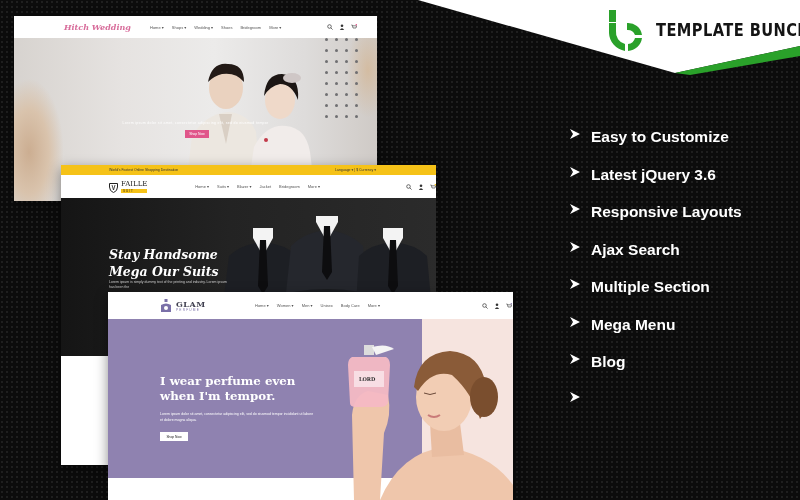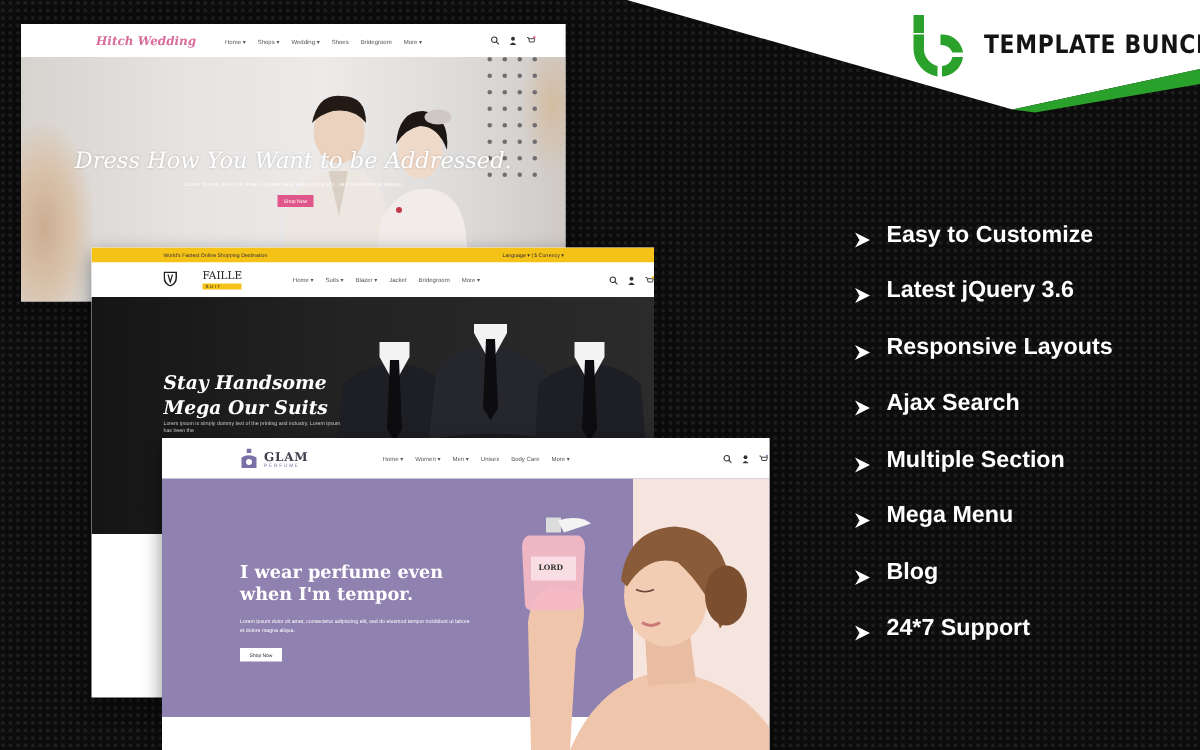--- a/index.html
+++ b/index.html
@@ -12,21 +12,21 @@
     font-family: "Liberation Sans", sans-serif;
   }
   
   .brand-banner { position: absolute; left: 0; top: 0; width: 800px; height: 80px; pointer-events: none; }
   .brand { position: absolute; left: 606px; top: 7px; display: flex; align-items: center; gap: 10px; }
   .brand-mark { width: 40px; height: 46px; }
   .brand-name { font-family: "DejaVu Sans", sans-serif; font-weight: bold; font-size: 17px; letter-spacing: 0.5px; color: #141414; transform: scaleX(0.86); transform-origin: left center; white-space: nowrap; }
 
   
   .features { position: absolute; left: 569px; top: 128px; list-style: none; }
-  .features li { display: flex; align-items: flex-end; height: 37.5px; color: #fff; font-weight: bold; font-size: 15.5px; font-family: "Liberation Sans", sans-serif; }
+  .features li { display: flex; align-items: flex-start; height: 37.5px; color: #fff; font-weight: bold; font-size: 15.5px; font-family: "Liberation Sans", sans-serif; }
   .features .arrow { width: 12px; height: 12px; margin-right: 10px; }
 
   
   .card { position: absolute; background: #fff; overflow: hidden; box-shadow: 0 4px 12px rgba(0,0,0,.45); }
   .nav-menu { display: flex; gap: 8px; font-size: 4px; color: #555; }
   .nav-menu span { white-space: nowrap; }
   .nav-icons { display: flex; gap: 6px; align-items: center; }
   .nav-icons svg { width: 6px; height: 6px; }
 
   
@@ -45,21 +45,21 @@
   .wed-dots i { width: 3px; height: 3px; background: #6f6f72; border-radius: 50%; display: block; }
   .couple { position: absolute; left: 160px; top: 14px; width: 150px; height: 149px; }
   .wed-title { position: absolute; left: 0; width: 100%; top: 60px; text-align: center; color: #fff; font-family: "DejaVu Serif", serif; font-style: italic; font-size: 15px; text-shadow: 0 0 2px rgba(0,0,0,.2); }
   .wed-sub { position: absolute; left: 0; width: 100%; top: 83px; text-align: center; color: #fff; font-size: 3.5px; letter-spacing: .3px; }
   .wed-btn { position: absolute; left: 171px; top: 92px; width: 24px; height: 8px; background: #e0568a; color: #fff; font-size: 3.4px; display: flex; align-items: center; justify-content: center; border: none; }
 
   
   .suit { left: 61px; top: 165px; width: 375px; height: 300px; }
   .suit-topbar { height: 10px; background: #f5c218; display: flex; align-items: center; justify-content: space-between; padding: 0 60px 0 48px; font-size: 3.5px; color: #333; }
   .suit-header { height: 23px; display: flex; align-items: center; padding-left: 48px; background: #fff; }
-  .suit-logo { display: flex; align-items: flex-start; gap: 17px; width: 90px; }
+  .suit-logo { display: flex; align-items: flex-end; gap: 3px; width: 90px; }
   .suit-logo .ttl { font-family: "DejaVu Serif", serif; font-size: 7px; line-height: 7px; color: #222; }
   .suit-logo .tag { background: #f5c218; font-size: 3px; color: #222; padding: 0 2px; letter-spacing: 1px; margin-top: 1px; }
   .suit-header .nav-icons { margin-left: 86px; }
   .suit-hero { position: absolute; left: 0; top: 33px; width: 375px; height: 158px; background: linear-gradient(90deg, #151515 0%, #232323 45%, #2b2b2b 100%); }
   .suit-title { position: absolute; left: 48px; top: 48px; color: #fff; font-family: "DejaVu Serif", serif; font-style: italic; font-weight: bold; font-size: 12.5px; line-height: 17px; }
   .suit-sub { position: absolute; left: 48px; top: 82px; color: #ccc; font-size: 3.5px; line-height: 5px; width: 120px; }
   .suits-img { position: absolute; left: 160px; top: 18px; width: 215px; height: 105px; }
 
   
   .perf { left: 108px; top: 292px; width: 405px; height: 208px; }
@@ -133,21 +133,20 @@
   <li>
       <svg class="arrow" viewBox="0 0 12 12">
         <path d="M1 1 L11 6 L1 11 L4 6 Z" fill="#fff"></path>
       </svg>
       <span>Blog</span>
     </li>
   <li>
       <svg class="arrow" viewBox="0 0 12 12">
         <path d="M1 1 L11 6 L1 11 L4 6 Z" fill="#fff"></path>
       </svg>
-      <span>24*7 Support</span>
     </li>
 </ul>
 
 <div class="card wed">
   <div class="wed-header">
     <span class="wed-logo">Hitch Wedding</span>
     <nav class="nav-menu">
       <span>Home ▾</span>
       <span>Shops ▾</span>
       <span>Wedding ▾</span>
@@ -213,21 +212,20 @@
       <path d="M45 62 L52 92 L58 62 Z" fill="#d9cfc4"></path>
       <ellipse cx="52" cy="36" rx="17" ry="21" fill="#ead2bf"></ellipse>
       <path d="M34 30 Q38 10 54 12 Q70 12 70 30 Q62 20 48 22 Q40 24 34 30 Z" fill="#231a16"></path>
 
       <path d="M72 149 L80 95 Q92 72 112 74 Q132 76 136 100 L142 149 Z" fill="#f1ecea"></path>
       <ellipse cx="106" cy="48" rx="15" ry="19" fill="#efd9c9"></ellipse>
       <path d="M90 44 Q92 22 108 22 Q126 24 124 48 Q118 32 106 32 Q96 34 90 44 Z" fill="#1c1614"></path>
       <ellipse cx="118" cy="26" rx="9" ry="5" fill="#cfc7c6"></ellipse>
       <circle cx="92" cy="88" r="2" fill="#c23a4a"></circle>
     </svg>
-    <div class="wed-title">Dress How You Want to be Addressed.</div>
     <div class="wed-sub">Lorem ipsum dolor sit amet, consectetur adipiscing elit, sed do eiusmod tempor</div>
     <button class="wed-btn">Shop Now</button>
   </div>
 </div>
 
 <div class="card suit">
   <div class="suit-topbar">
     <span>World's Fastest Online Shopping Destination</span>
     <span>Language ▾  |  $ Currency ▾</span>
   </div>

